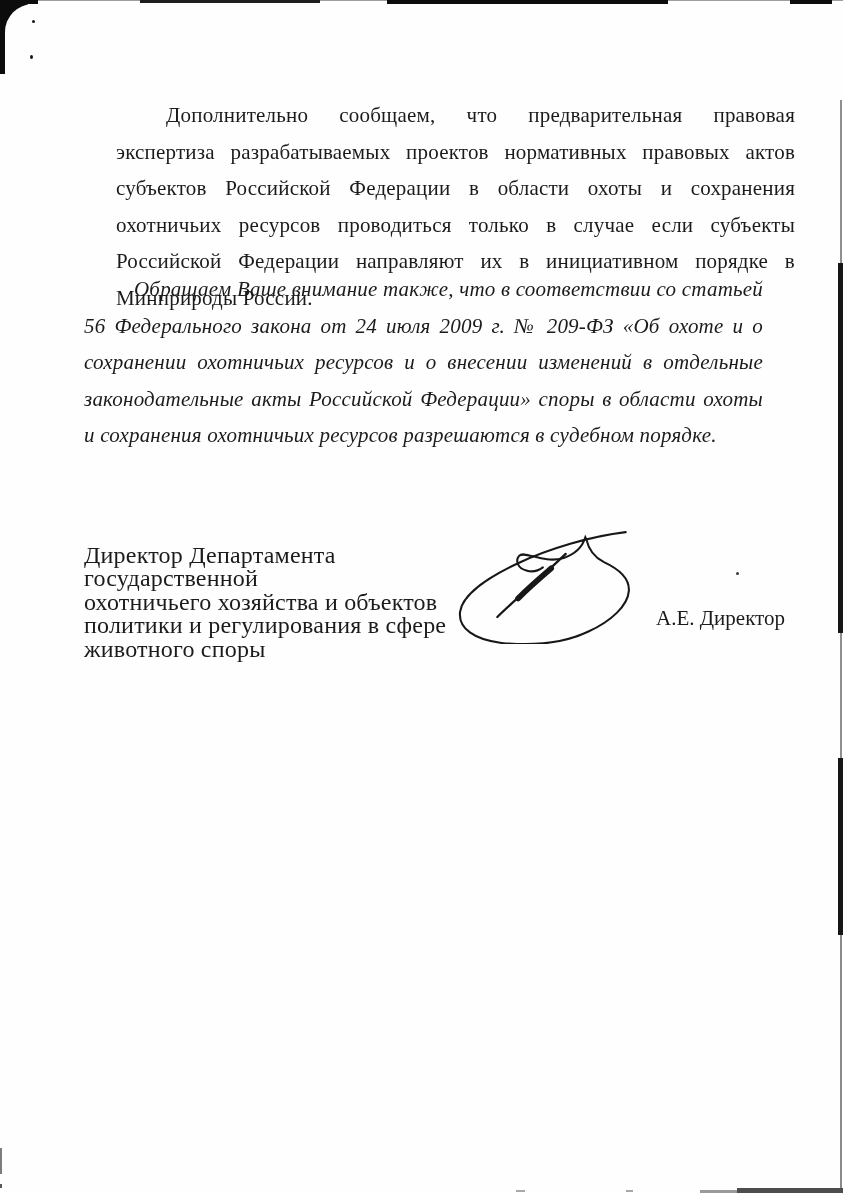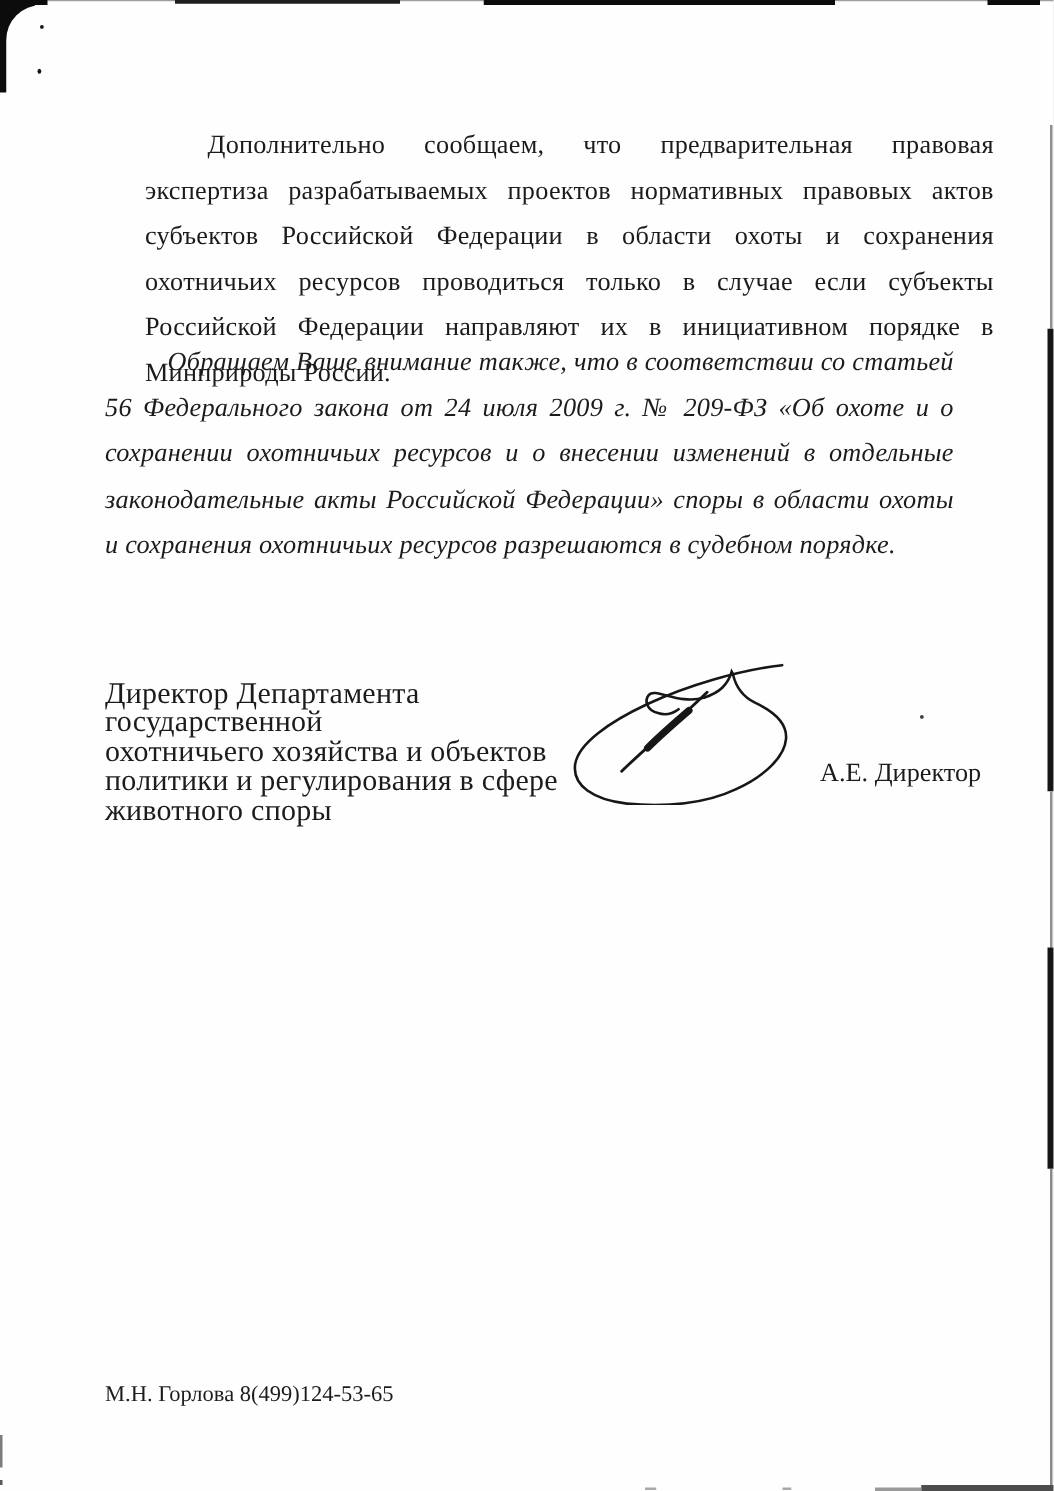--- a/index.html
+++ b/index.html
@@ -114,15 +114,14 @@
                C 72,112 103,109 126,98 C 148,88 164,73 165,59 C 166,47 156,38 141,31
                C 131,26 126,18 124,9 L 123,7 C 120,17 114,23 102,27"></path>
       <path stroke-width="2" d="M 102,27 C 82,33 64,19 59,25 C 55,30 58,37 66,39 C 72,41 78,39 82,36"></path>
       <path stroke-width="2.2" d="M 38,84 C 52,70 76,50 104,23"></path>
       <path stroke-width="5.5" d="M 58,66 C 66,58 76,49 90,37"></path>
     </g>
   </svg>
 
   <div class="sig-name">А.Е. Директор</div>
 
-  <div class="footer-contact">М.Н. Горлова 8(499)124-53-65</div>
 
 </div>
 
 </body></html>

